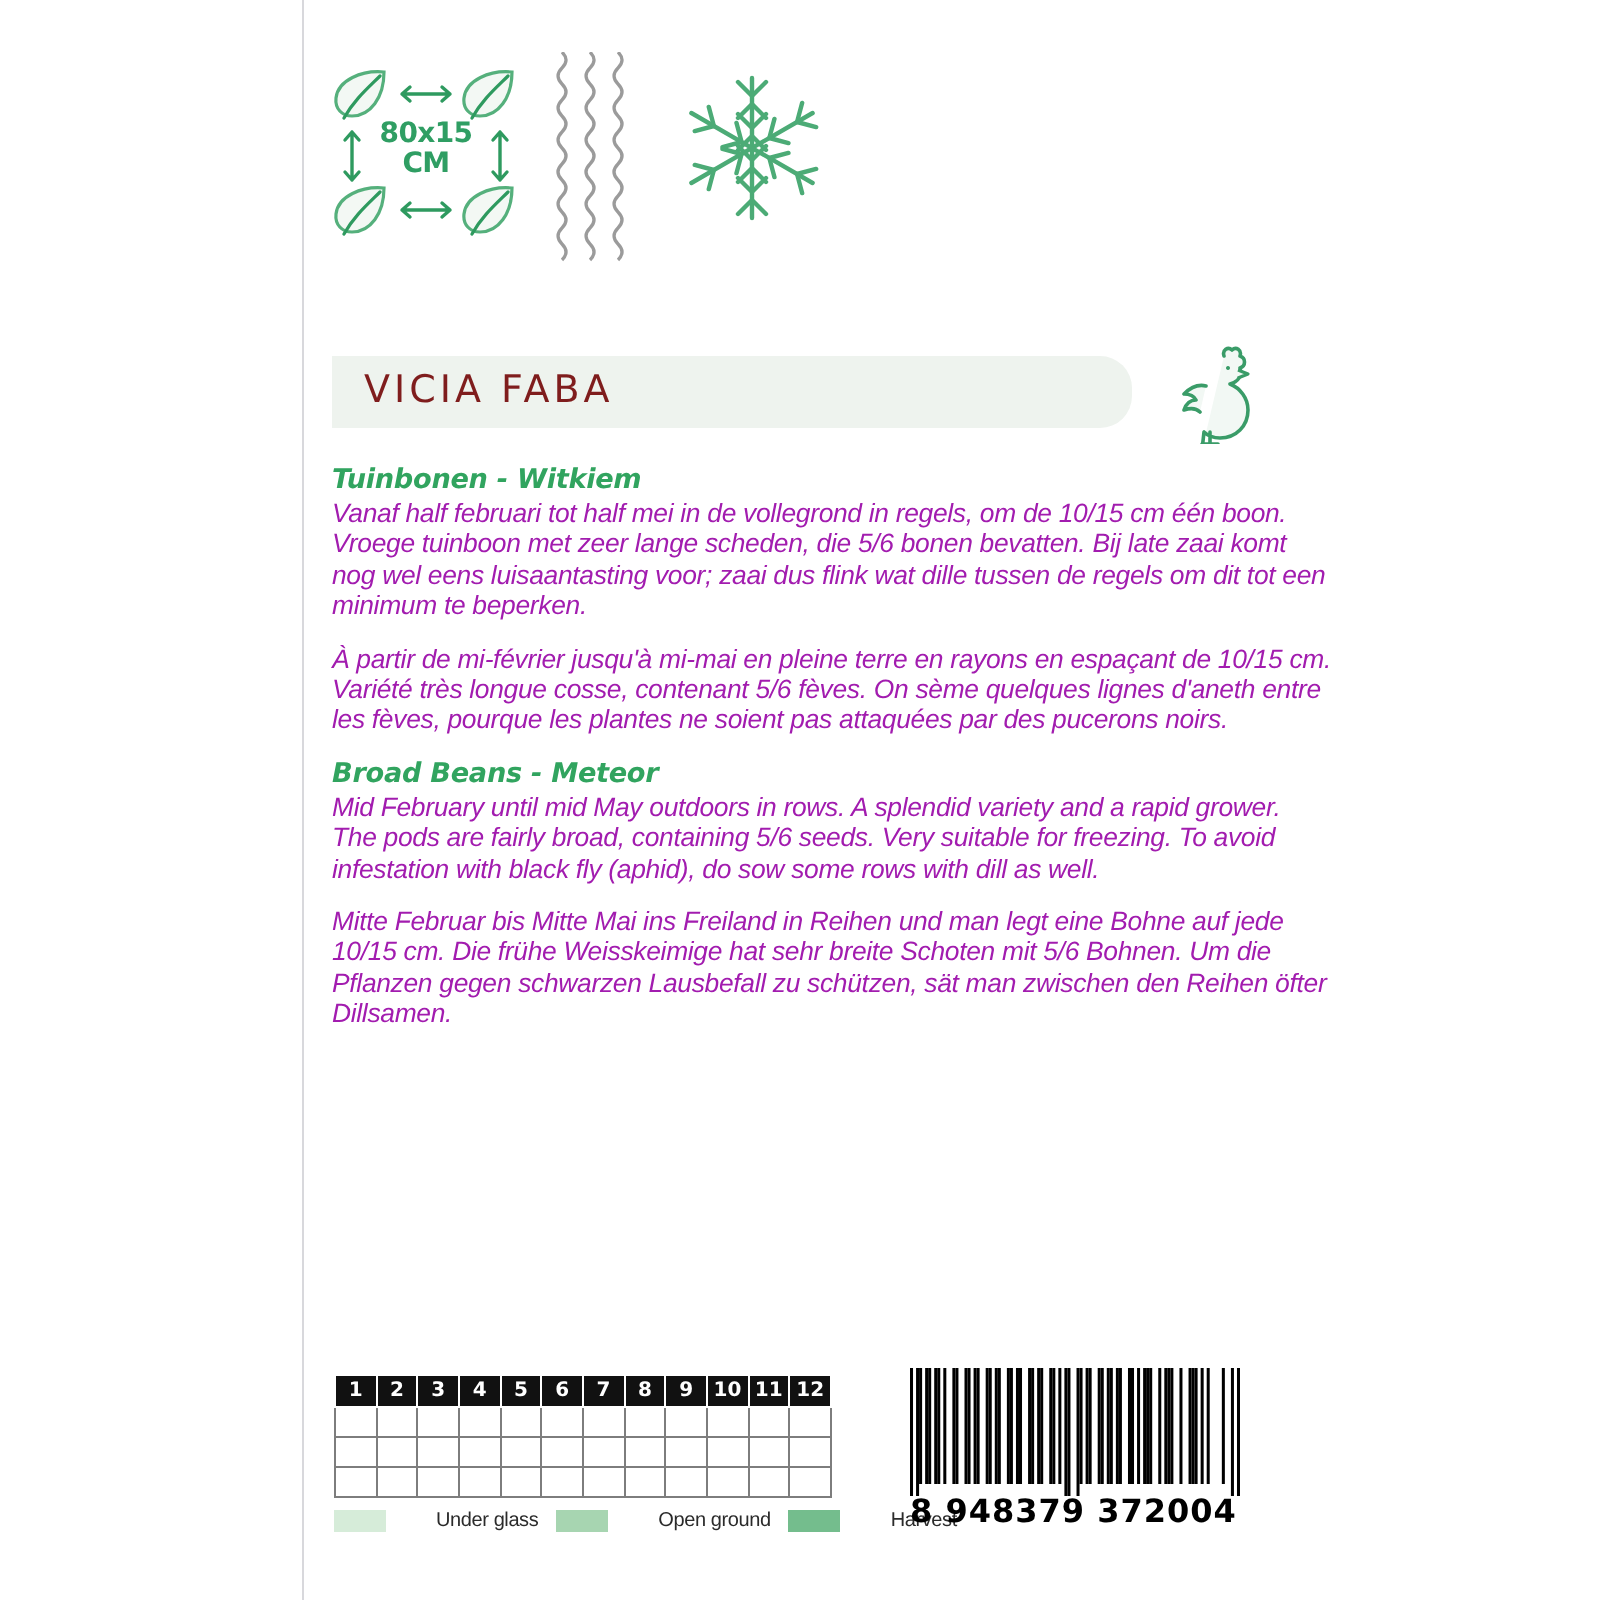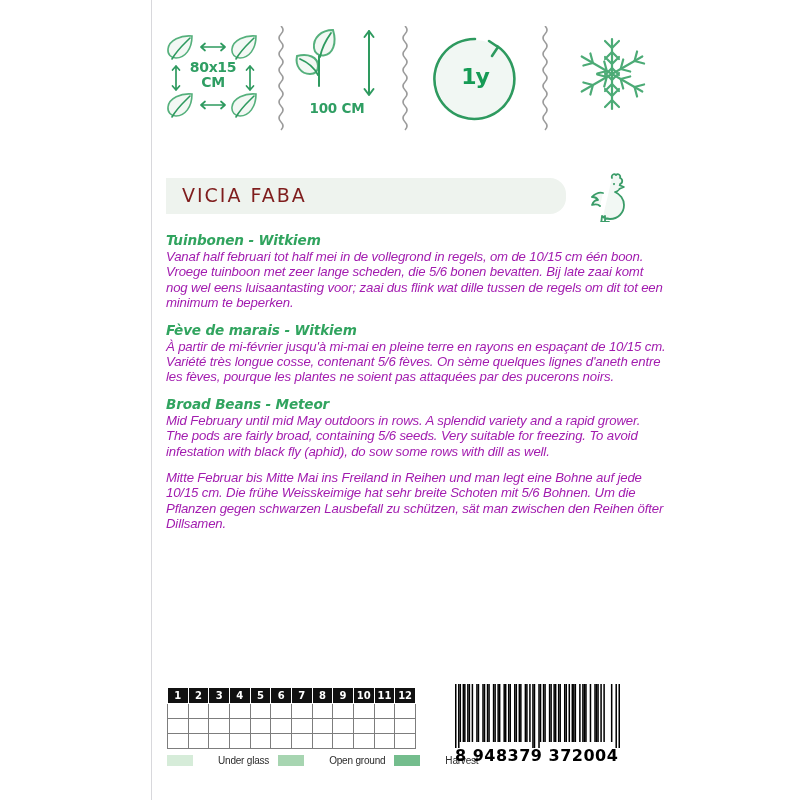--- a/index.html
+++ b/index.html
@@ -200,52 +200,27 @@
         <div class="spacing-text"><span>80x15</span><br><span>CM</span></div>
       </div>
     </div>
 
     <div class="divider">
       <svg width="10" height="106" viewBox="0 0 10 106">
         <path d="M5 0 Q9 4 5 8 Q1 12 5 16 Q9 20 5 24 Q1 28 5 32 Q9 36 5 40 Q1 44 5 48 Q9 52 5 56 Q1 60 5 64 Q9 68 5 72 Q1 76 5 80 Q9 84 5 88 Q1 92 5 96 Q9 100 5 104" fill="none" stroke="#9b9b9b" stroke-width="1.6"></path>
       </svg>
     </div>
 
-    <div class="icon-cell cell-height">
-      <div class="height-wrap">
-        <svg width="68" height="74" viewBox="0 0 68 74" style="position:absolute;left:2px;top:0;">
-          <path d="M40 4C28 4 20 12 21 22c.5 5 4.5 8 9.5 7.5C40 28.5 44 17 40 4z" fill="#f3f8f4" stroke="#55b07c" stroke-width="2"></path>
-          <path d="M38 7C33 14 29 21 27 31" fill="none" stroke="#2e9a5f" stroke-width="1.8" stroke-linecap="round"></path>
-          <path d="M4 30c-2 10 4 18 13 18 5 0 8-3 8-8C25 31 15 27 4 30z" fill="#f3f8f4" stroke="#55b07c" stroke-width="2"></path>
-          <path d="M7 33c7 3 14 8 18 16" fill="none" stroke="#2e9a5f" stroke-width="1.8" stroke-linecap="round"></path>
-          <path d="M26 30c0 12 0 22 0 30" fill="none" stroke="#2e9a5f" stroke-width="2" stroke-linecap="round"></path>
-        </svg>
-        <svg width="16" height="70" viewBox="0 0 16 70" style="position:absolute;left:70px;top:2px;">
-          <path d="M8 3v64M8 3L3.5 9M8 3l4.5 6M8 67l-4.5-6M8 67l4.5-6" fill="none" stroke="#2e9a5f" stroke-width="2" stroke-linecap="round" stroke-linejoin="round"></path>
-        </svg>
-        <div class="height-label">100 CM</div>
-      </div>
-    </div>
 
     <div class="divider">
       <svg width="10" height="106" viewBox="0 0 10 106">
         <path d="M5 0 Q9 4 5 8 Q1 12 5 16 Q9 20 5 24 Q1 28 5 32 Q9 36 5 40 Q1 44 5 48 Q9 52 5 56 Q1 60 5 64 Q9 68 5 72 Q1 76 5 80 Q9 84 5 88 Q1 92 5 96 Q9 100 5 104" fill="none" stroke="#9b9b9b" stroke-width="1.6"></path>
       </svg>
     </div>
 
-    <div class="icon-cell cell-cycle">
-      <div class="cycle-wrap">
-        <svg width="96" height="96" viewBox="0 0 96 96" style="position:absolute;left:2px;top:0;">
-          <circle cx="48" cy="49" r="39" fill="#f1f7f3"></circle>
-          <path d="M70 16A40 40 0 1 1 48 9" fill="none" stroke="#2e9a5f" stroke-width="2.6" stroke-linecap="round"></path>
-          <path d="M62 11l9 6-6 9" fill="none" stroke="#2e9a5f" stroke-width="2.6" stroke-linecap="round" stroke-linejoin="round"></path>
-        </svg>
-        <div class="cycle-label">1y</div>
-      </div>
-    </div>
 
     <div class="divider">
       <svg width="10" height="106" viewBox="0 0 10 106">
         <path d="M5 0 Q9 4 5 8 Q1 12 5 16 Q9 20 5 24 Q1 28 5 32 Q9 36 5 40 Q1 44 5 48 Q9 52 5 56 Q1 60 5 64 Q9 68 5 72 Q1 76 5 80 Q9 84 5 88 Q1 92 5 96 Q9 100 5 104" fill="none" stroke="#9b9b9b" stroke-width="1.6"></path>
       </svg>
     </div>
 
     <div class="icon-cell cell-frost">
       <svg width="80" height="80" viewBox="0 0 80 80">
         <g fill="none" stroke="#4cab76" stroke-width="2.2" stroke-linecap="round">
@@ -278,21 +253,20 @@
   </div>
 
   <div class="blocks">
 
     <div class="block">
       <p class="block-title">Tuinbonen - Witkiem</p>
       <p class="block-body">Vanaf half februari tot half mei in de vollegrond in regels, om de 10/15 cm één boon. Vroege tuinboon met zeer lange scheden, die 5/6 bonen bevatten. Bij late zaai komt nog wel eens luisaantasting voor; zaai dus flink wat dille tussen de regels om dit tot een minimum te beperken.</p>
     </div>
 
     <div class="block">
-      <p class="block-title">Fève de marais - Witkiem</p>
       <p class="block-body">À partir de mi-février jusqu'à mi-mai en pleine terre en rayons en espaçant de 10/15 cm. Variété très longue cosse, contenant 5/6 fèves. On sème quelques lignes d'aneth entre les fèves, pourque les plantes ne soient pas attaquées par des pucerons noirs.</p>
     </div>
 
     <div class="block">
       <p class="block-title">Broad Beans - Meteor</p>
       <p class="block-body">Mid February until mid May outdoors in rows. A splendid variety and a rapid grower. The pods are fairly broad, containing 5/6 seeds. Very suitable for freezing. To avoid infestation with black fly (aphid), do sow some rows with dill as well.</p>
     </div>
 
     <div class="block">
       <p class="block-body">Mitte Februar bis Mitte Mai ins Freiland in Reihen und man legt eine Bohne auf jede 10/15 cm. Die frühe Weisskeimige hat sehr breite Schoten mit 5/6 Bohnen. Um die Pflanzen gegen schwarzen Lausbefall zu schützen, sät man zwischen den Reihen öfter Dillsamen.</p>

